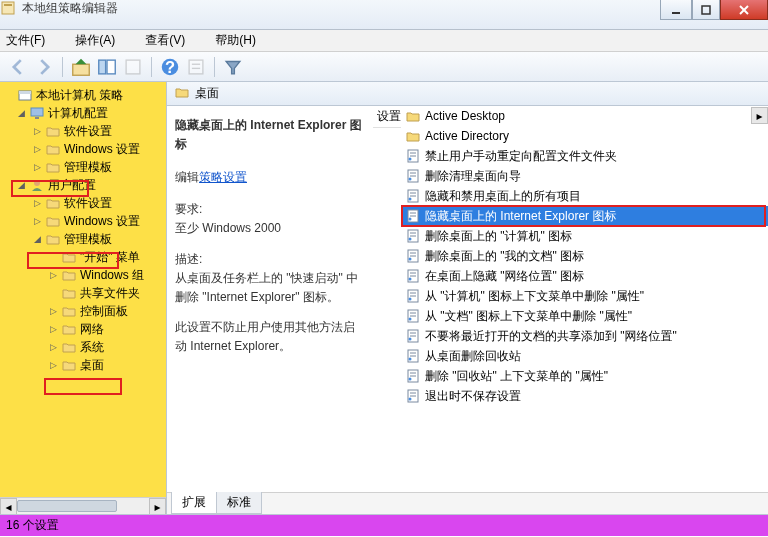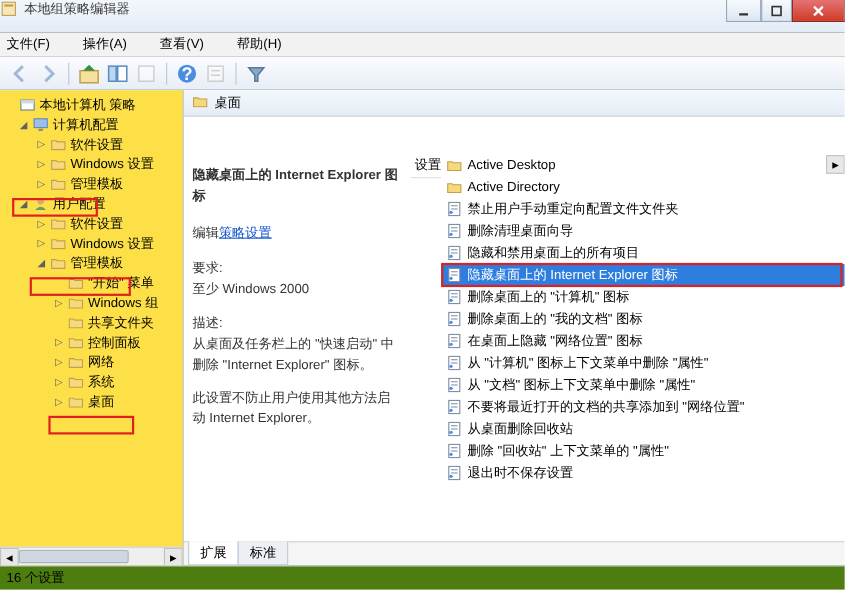--- a/index.html
+++ b/index.html
@@ -31,41 +31,41 @@
 .tree { padding: 4px 2px 4px 4px; }
 .tree-node { display: flex; align-items: center; height: 18px; white-space: nowrap; cursor: pointer; }
 .tree-node .tw { width: 11px; height: 11px; display: inline-flex; align-items:center; justify-content:center; margin-right: 2px; font-size:9px; color:#606060; }
 .tree-node .ico { width: 16px; height: 14px; margin-right: 3px; display:inline-flex; align-items:center; justify-content:center; }
 .folder-ico svg, .computer-ico svg, .user-ico svg, .policy-ico svg { width:14px; height:12px; }
 .redbox { position: absolute; border: 2px solid #e02020; pointer-events: none; }
 
 
 .right-pane { flex: 1; display: flex; flex-direction: column; overflow:hidden; }
 .path-header { height: 24px; background: linear-gradient(#f4f8fc,#e4ecf6); border-bottom: 1px solid #bcc7d4; display: flex; align-items: center; padding-left: 8px; gap: 6px; }
-.content-row { flex:1; display:flex; overflow:hidden;margin-top:34px; }
+.content-row { flex:1; display:flex; overflow:hidden; }
 .detail-col { width: 206px; padding: 10px 8px 8px 8px; font-size:12px; color:#333; line-height:1.6; overflow:hidden; }
 .detail-col .dtitle { font-weight: bold; margin-bottom: 14px; }
 .detail-col a { color:#1155cc; text-decoration: underline; cursor:pointer; }
 .detail-col .lbl { margin-top: 12px; }
 .settings-col { flex:1; border-left: 0; display:flex; flex-direction:row; }
 .settings-header { height: 22px; display:flex; align-items:center; padding-left: 4px; border-bottom:1px solid #e0e0e0; background:#fff; }
 .settings-list { flex:1; overflow:auto; position:relative; }
 .setting-item { height: 20px; display:flex; align-items:center; padding-left: 4px; cursor:pointer; white-space:nowrap; }
 .setting-item .sico { width:16px; height:16px; margin-right:4px; display:inline-flex; align-items:center; justify-content:center; }
 .setting-item.selected { background:#2e7ee0; color:#fff; }
 .setting-item.selected .sico svg path, .setting-item.selected .sico svg rect {  }
 .redbox-inline { border: 2px solid #e02020; position:absolute; pointer-events:none; }
 
 
 .tabs { height: 22px; display:flex; align-items:flex-end; border-top:1px solid #d0d0d0; padding-left:4px; background:#f5f5f5; }
 .tab { padding: 2px 10px; border:1px solid #c0c8d2; border-top:none; background:#fff; font-size:12px; cursor:pointer; margin-right:-1px; }
 .tab.inactive { background:#eceff3; }
 
 
-.statusbar { height: 22px; border-top:1px solid #bcc7d4; background:#4d7c0f; display:flex; align-items:center; padding-left:6px; }
+.statusbar { height: 22px; border-top:1px solid #bcc7d4; background:#d946ef; display:flex; align-items:center; padding-left:6px; }
 
 
 .hscroll { height:17px; background:#efefef; border-top:1px solid #d0d0d0; position:relative; }
 .hscroll .thumb { position:absolute; left:17px; top:2px; background:#cfd7e0; border:1px solid #a8b4c2; border-radius:2px; }
 .hscroll .arrow { position:absolute; top:0; width:17px; height:17px; background:#e8e8e8; border:1px solid #c0c0c0; display:flex; align-items:center; justify-content:center; }
 </style>
 </head>
 <body>
 
 <div class="titlebar">

